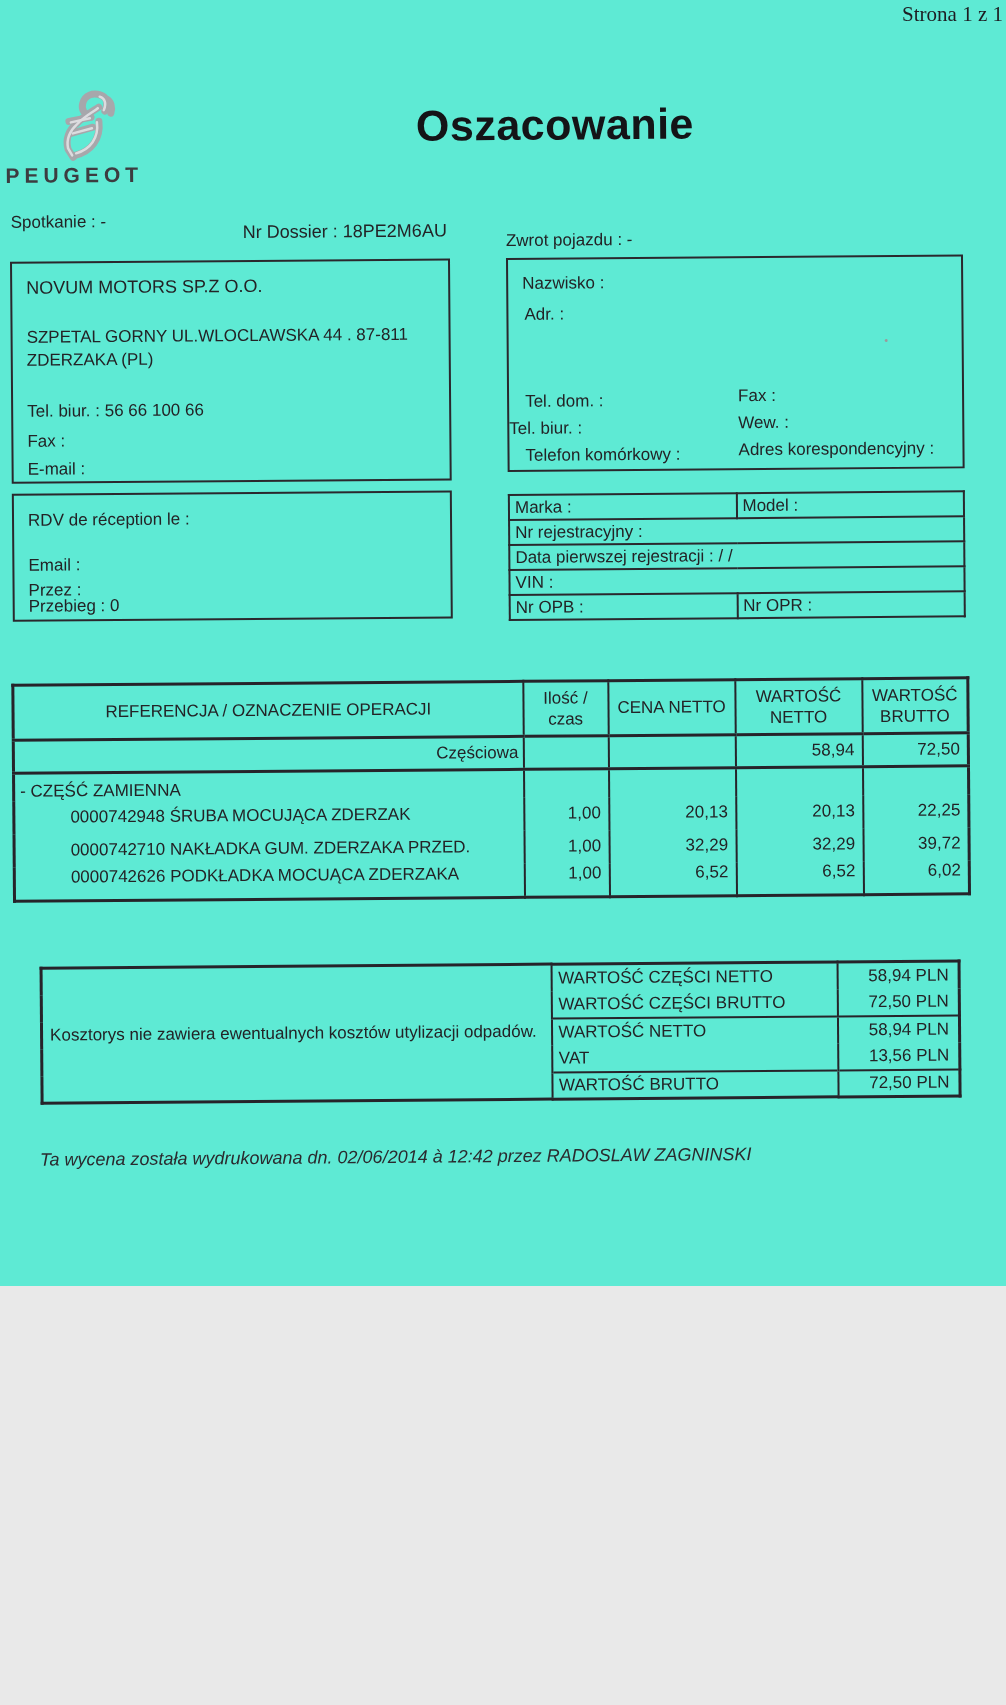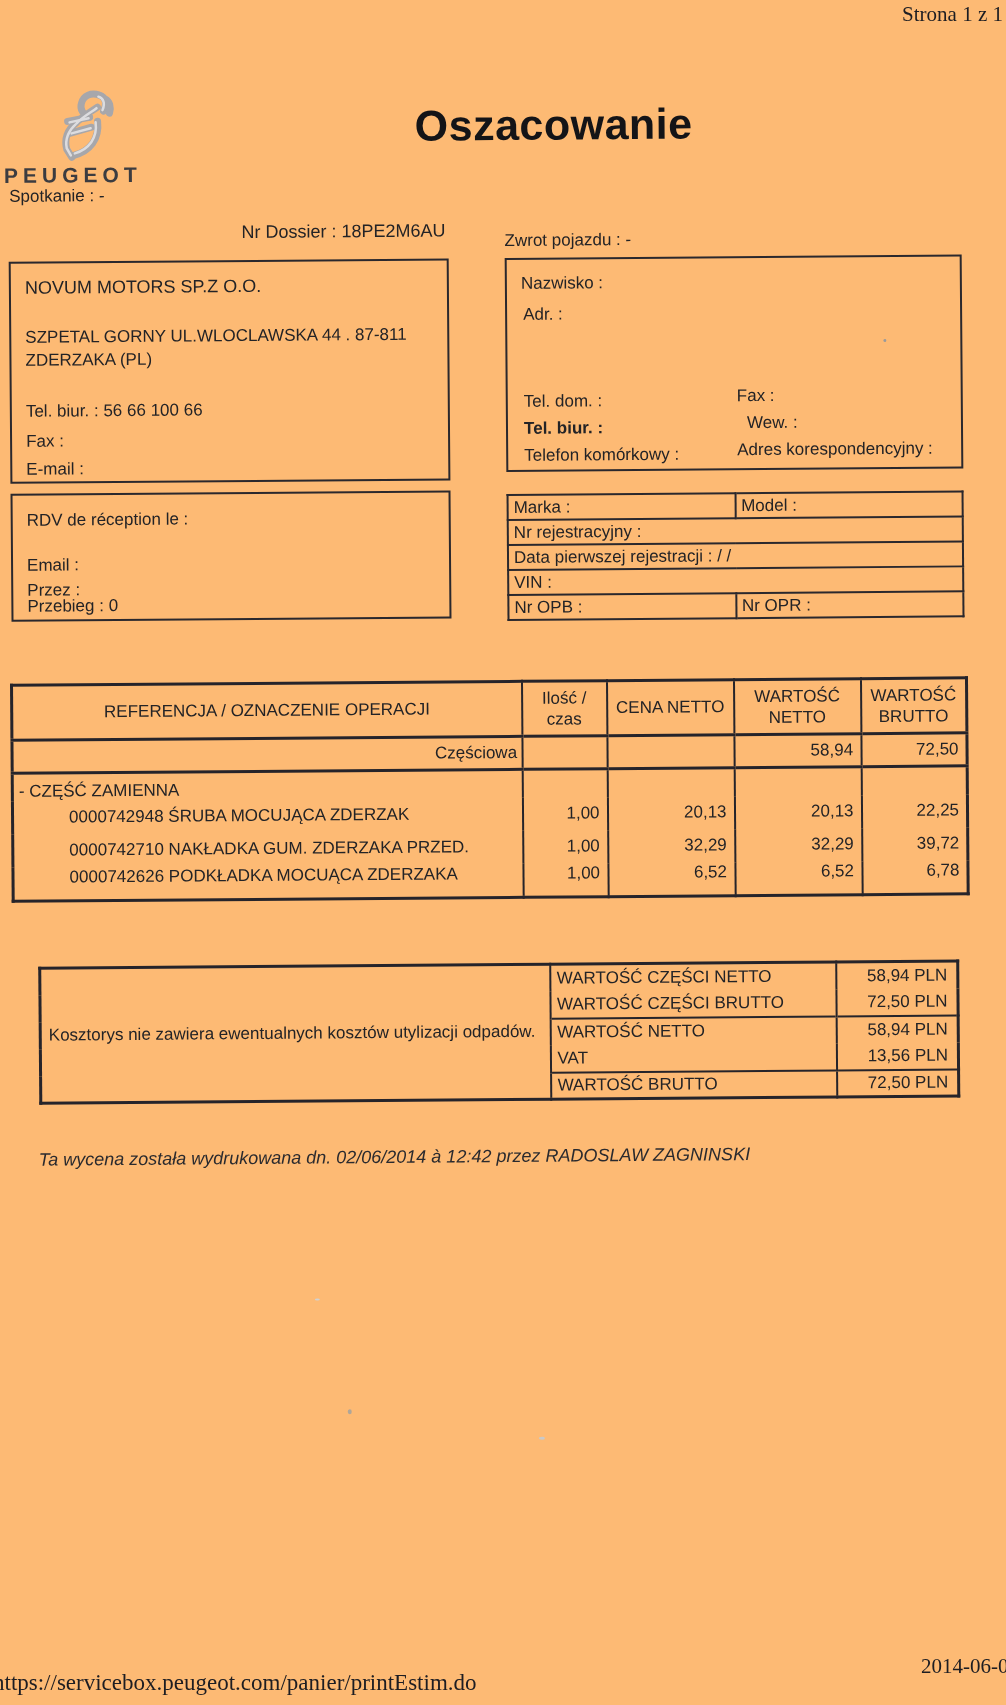--- a/index.html
+++ b/index.html
@@ -1,19 +1,19 @@
 <!DOCTYPE html>
 <html><head>
 <meta charset="utf-8">
 <style>
   * { margin:0; padding:0; box-sizing:border-box; }
   html,body { background:#e9e9e9; }
   .page {
-    position:relative; width:1006px; height:1705px;
-    background:#fdba74; overflow:hidden;
+    position:relative; width:1006px; height:1286px;
+    background:#5eead4; overflow:hidden;
     font-family:"Liberation Sans", sans-serif;
     color:#232326;
   }
   
   .print-header {
     position:absolute; top:2px; right:3px;
     font-family:"Liberation Serif", serif; font-size:21px; color:#1d1d22;
   }
   .footer-url {
     position:absolute; top:1670px; left:-7px;
@@ -33,21 +33,21 @@
   .brand-name {
     position:absolute; left:0; top:76px; font-size:21px; font-weight:bold;
     letter-spacing:5px; color:#3c3c40; white-space:nowrap;
   }
   .title {
     position:absolute; left:558px; top:101px; transform:translateX(-50%);
     font-size:43px; font-weight:bold; color:#141417; letter-spacing:0.5px;
     white-space:nowrap;
   }
   .lbl { position:absolute; font-size:17px; white-space:nowrap; }
-  .spotkanie { left:13px; top:183px; }
+  .spotkanie { left:13px; top:209px; }
   .dossier   { left:245px; top:220px; font-size:18px; }
   .zwrot     { left:508px; top:231px; }
 
   .box { position:absolute; border:2px solid #2a282d; background:transparent; }
   .box-dealer    { left:12px;  top:258px; width:440px; height:222px; }
   .box-customer  { left:508px; top:258px; width:457px; height:214px; }
   .box-reception { left:12px;  top:490px; width:440px; height:128px; }
   .box .lbl { position:absolute; }
   .dealer-name { font-size:18px; }
 
@@ -133,22 +133,22 @@
       <div class="lbl" style="left:14px; top:138px;">Tel. biur. : 56 66 100 66</div>
       <div class="lbl" style="left:14px; top:168px;">Fax :</div>
       <div class="lbl" style="left:14px; top:196px;">E-mail :</div>
     </div>
 
     <div class="box box-customer">
       <div class="lbl" style="left:14px; top:14px;">Nazwisko :</div>
       <div class="lbl" style="left:16px; top:45px;">Adr. :</div>
       <div class="lbl" style="left:16px; top:132px;">Tel. dom. :</div>
       <div class="lbl" style="left:229px; top:128px;">Fax :</div>
-      <div class="lbl" style="left:16px; top:159px;font-weight:bold;">Tel. biur. :</div>
-      <div class="lbl" style="left:239px; top:155px;">Wew. :</div>
+      <div class="lbl" style="left:0; top:159px;">Tel. biur. :</div>
+      <div class="lbl" style="left:229px; top:155px;">Wew. :</div>
       <div class="lbl" style="left:16px; top:186px;">Telefon komórkowy :</div>
       <div class="lbl" style="left:229px; top:182px;">Adres korespondencyjny :</div>
     </div>
 
     <div class="box box-reception">
       <div class="lbl" style="left:14px; top:15px;">RDV de réception le :</div>
       <div class="lbl" style="left:14px; top:45px;margin-top:40px;">Przez :</div>
       <div class="lbl" style="left:14px; top:60px;">Email :</div>
       <div class="lbl" style="left:14px; top:101px;">Przebieg : 0</div>
     </div>
@@ -217,21 +217,21 @@
         <td class="num">1,00</td>
         <td class="num">32,29</td>
         <td class="num">32,29</td>
         <td class="num">39,72</td>
       </tr>
       <tr class="item last">
         <td class="ref">0000742626 PODKŁADKA MOCUĄCA ZDERZAKA</td>
         <td class="num">1,00</td>
         <td class="num">6,52</td>
         <td class="num">6,52</td>
-        <td class="num">6,78</td>
+        <td class="num">6,02</td>
       </tr>
     </tbody>
       </table>
 
     <table class="totals">
       <tbody>
           <tr>
         <td class="note" rowspan="5">Kosztorys nie zawiera ewentualnych kosztów utylizacji odpadów.</td>
         <td class="t-label">WARTOŚĆ CZĘŚCI NETTO</td>
         <td class="t-value">58,94 PLN</td>

